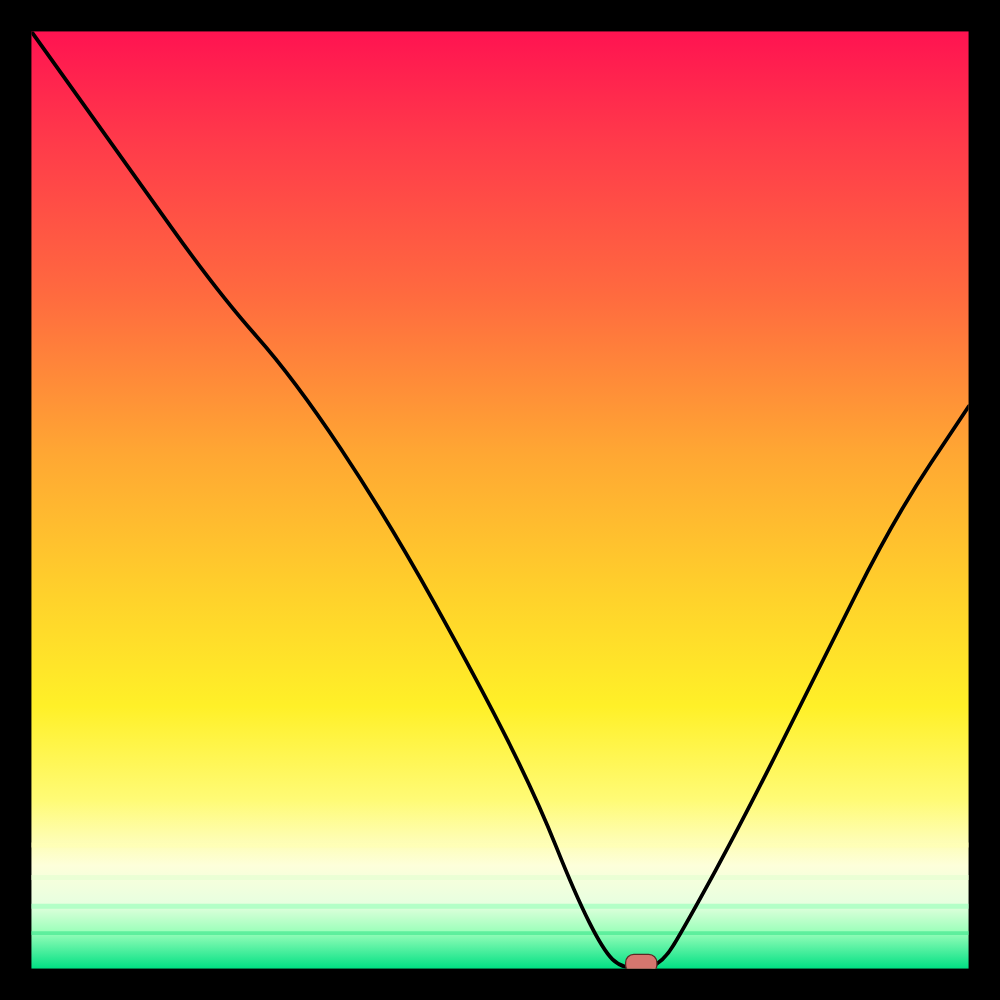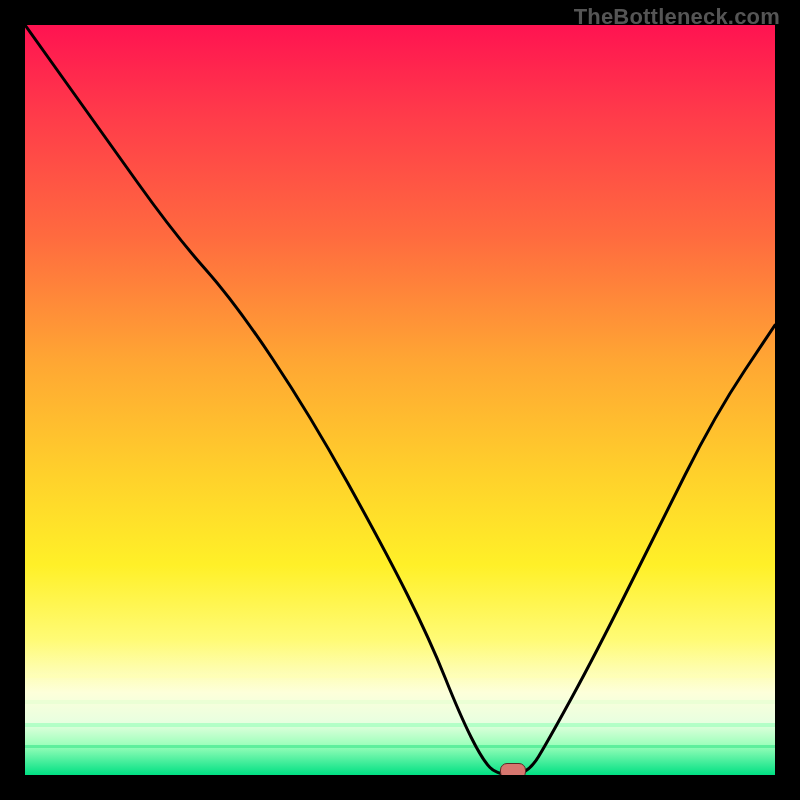--- a/index.html
+++ b/index.html
@@ -76,21 +76,20 @@
     border: 1px solid #5a2a26;
     border-radius: 7px;
     transform: translate(-50%, -50%);
   }
 </style>
 </head>
 <body>
 
 <div class="frame">
 
-  <div class="watermark">TheBottleneck.com</div>
 
   <div class="plot-area">
 
     <div class="gradient gradient-main"></div>
 
     <div class="band" style="top:86.5%;height:4px;background:rgba(255,255,180,0.6);"></div>
     <div class="band" style="top:90%;height:4px;background:rgba(230,255,210,0.7);"></div>
     <div class="band" style="top:93%;height:4px;background:rgba(160,255,190,0.7);"></div>
     <div class="band" style="top:96%;height:3px;background:rgba(80,235,150,0.8);"></div>
 

